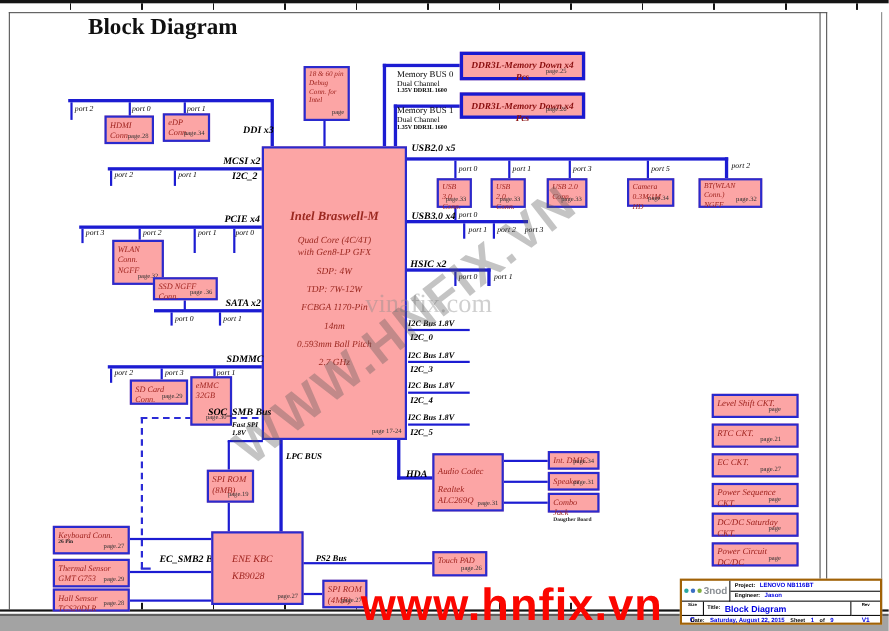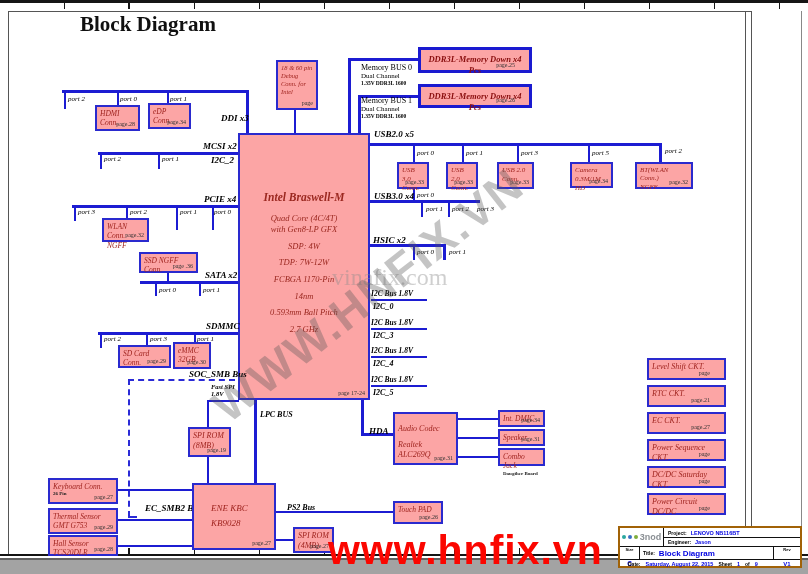--- a/index.html
+++ b/index.html
@@ -182,42 +182,42 @@
 <span class="bl" style="left:203px;top:141px">MCSI x2</span>
 <span class="bl" style="left:211px;top:155px">I2C_2</span>
 <span class="pl" style="left:104px;top:155px">port 2</span>
 <span class="pl" style="left:162px;top:155px">port 1</span>
 
 <span class="bl" style="left:204px;top:194px">PCIE x4</span>
 <span class="pl" style="left:78px;top:208px">port 3</span>
 <span class="pl" style="left:130px;top:208px">port 2</span>
 <span class="pl" style="left:180px;top:208px">port 1</span>
 <span class="pl" style="left:214px;top:208px">port 0</span>
-<div class="bx" style="left:102px;top:218px;width:47px;height:24px">
+<div class="bx" style="left:102px;top:218px;width:47px;height:41px">
   <div>WLAN Conn.</div>
   <div>NGFF</div>
   <span class="pg">page.32</span>
 </div>
 <div class="bx" style="left:139px;top:252px;width:59px;height:21px">
   <div>SSD NGFF Conn.</div>
   <span class="pg">page .36</span>
 </div>
 <span class="bl" style="left:205px;top:270px">SATA x2</span>
 <span class="pl" style="left:159px;top:286px">port 0</span>
 <span class="pl" style="left:203px;top:286px">port 1</span>
 
 <span class="bl" style="left:206px;top:321px">SDMMC</span>
 <span class="pl" style="left:104px;top:335px">port 2</span>
 <span class="pl" style="left:150px;top:335px">port 3</span>
 <span class="pl" style="left:197px;top:335px">port 1</span>
 <div class="bx" style="left:118px;top:345px;width:53px;height:23px">
   <div>SD Card Conn.</div>
   <span class="pg">page.29</span>
 </div>
-<div class="bx" style="left:173px;top:342px;width:38px;height:27px">
+<div class="bx" style="left:173px;top:342px;width:38px;height:45px">
   <div>eMMC</div>
   <div>32GB</div>
   <span class="pg">page.30</span>
 </div>
 
 <span class="bl" style="left:189px;top:369px">SOC_SMB Bus</span>
 <span class="bl" style="left:211px;top:383px;font-size:6.5px"><span>Fast SPI</span><br><span>1.8V</span></span>
 <div class="bx" style="left:188px;top:427px;width:43px;height:30px;font-size:8px">
   <div>SPI ROM</div>
   <div>(8MB)</div>

